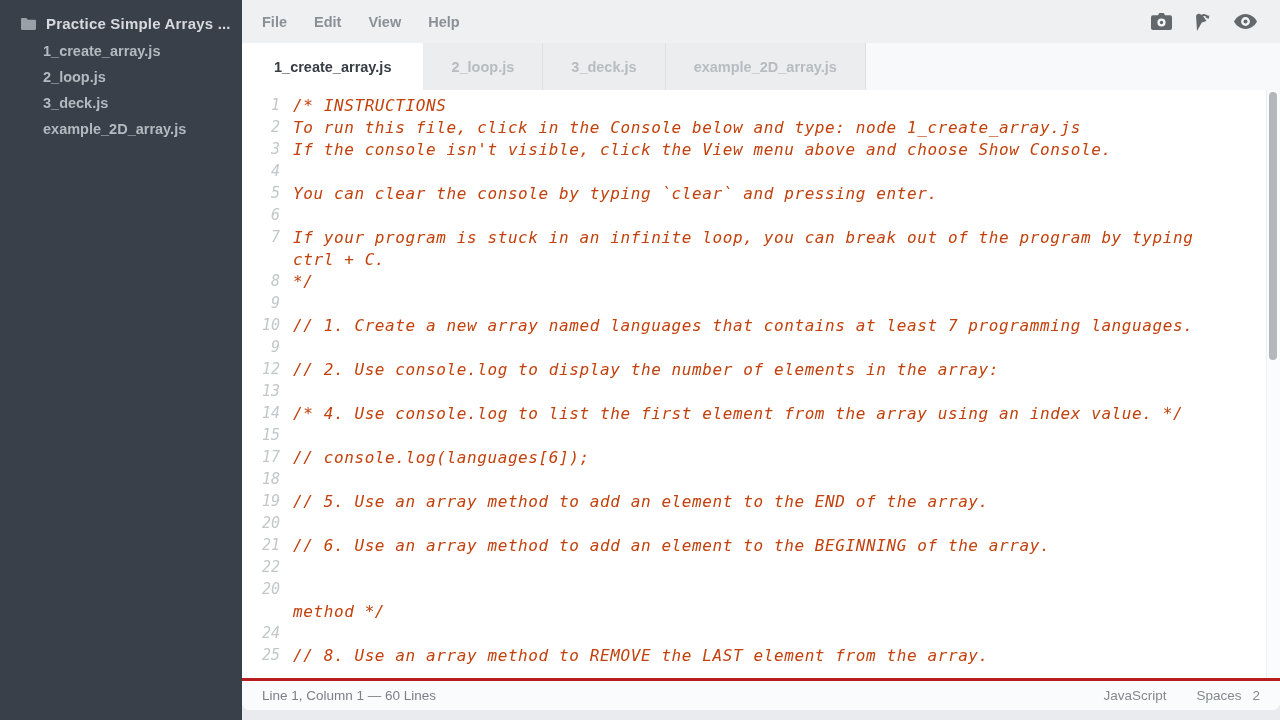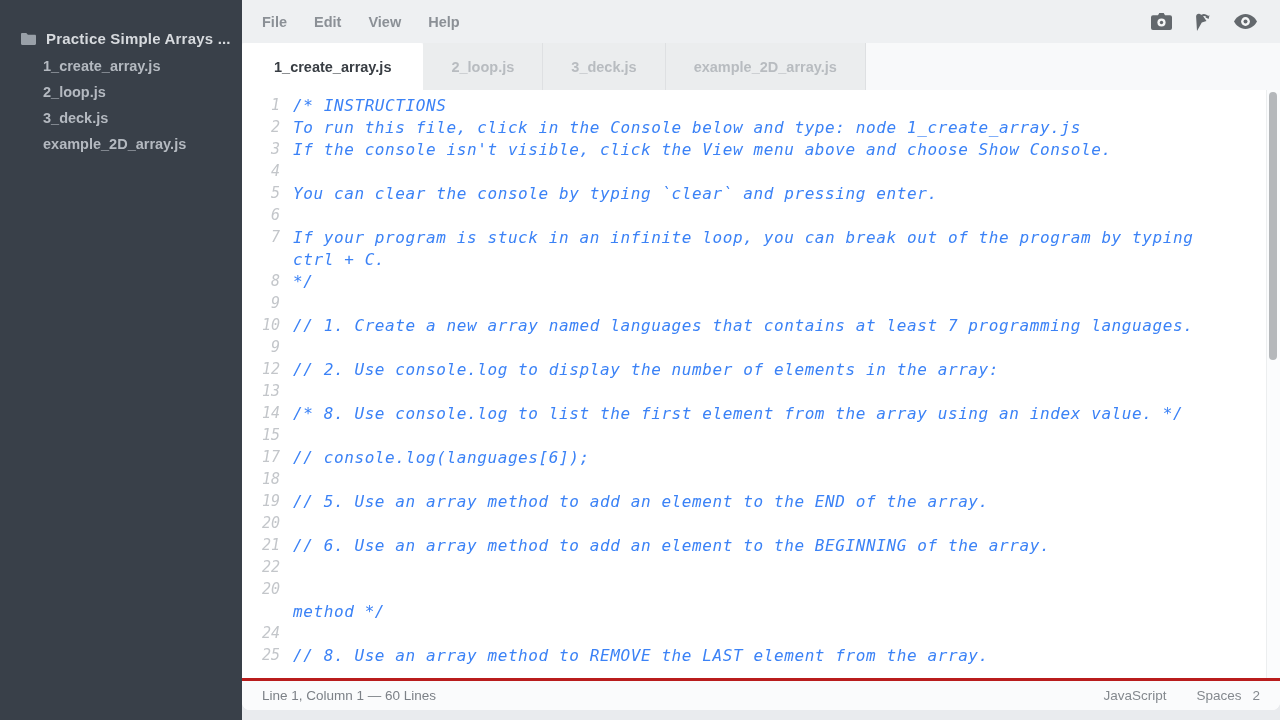--- a/index.html
+++ b/index.html
@@ -1,20 +1,20 @@
 <!DOCTYPE html>
 <html><head>
 <meta charset="utf-8">
 <style>
   * { margin:0; padding:0; box-sizing:border-box; }
   html,body { width:1280px; height:720px; overflow:hidden; }
   body { font-family:"Liberation Sans", sans-serif; background:#e9ebee; display:flex; }
 
   
-  .sidebar { width:242px; flex-shrink:0; background:#394049; padding-top:25px; }
+  .sidebar { width:242px; flex-shrink:0; background:#394049; padding-top:10px; }
   .side-header { display:flex; align-items:center; padding-left:20px; height:26px; margin-bottom:2px; cursor:pointer; }
   .side-header-label { color:#d7dade; font-size:15px; font-weight:700; margin-left:10px; letter-spacing:.2px; }
   .side-file { color:#b4b9c0; font-size:14.5px; font-weight:600; padding-left:43px; height:26px; line-height:26px; cursor:pointer; }
 
   
   .main { flex:1; min-width:0; display:flex; flex-direction:column; }
 
   .menubar { height:43px; flex-shrink:0; background:#eef0f2; display:flex; align-items:center; padding-left:20px; }
   .menu-item { color:#8b9096; font-size:14.5px; font-weight:600; margin-right:27px; cursor:pointer; }
   .menubar-icons { margin-left:auto; display:flex; align-items:center; gap:20px; padding-right:22px; }
@@ -27,21 +27,21 @@
                 border-radius:3px 3px 0 0; padding:0 32px; }
 
   .panel { flex:1; min-height:0; background:#ffffff; border-radius:0 0 8px 8px;
            display:flex; flex-direction:column; overflow:hidden; }
 
   .code-area { flex:1; min-height:0; position:relative; overflow:hidden; padding-top:6px; }
   .code-row  { display:flex; height:22px; line-height:22px; white-space:pre; }
   .line-num  { width:38px; flex-shrink:0; text-align:right;
                font:italic 15px "DejaVu Sans Mono", monospace; color:#c3c6ca; }
   .line-text { margin-left:13px; font:italic 16px "DejaVu Sans Mono", monospace;
-               letter-spacing:.6px; color:#3b82f6; }
+               letter-spacing:.6px; color:#c2410c; }
 
   .sb-track { position:absolute; top:0; right:0; width:14px; height:100%;
               background:#fbfcfd; border-left:1px solid #eceeef; }
   .sb-thumb { position:absolute; top:2px; right:3px; width:8px; height:268px;
               background:#b5b8bb; border-radius:4px; cursor:pointer; }
 
   .statusbar { height:32px; flex-shrink:0; background:#fafbfc; border-top:3px solid #b91c1c;
                display:flex; align-items:center; padding:0 20px; }
   .status-left { color:#7c8187; font-size:13.5px; }
   .status-right { margin-left:auto; display:flex; align-items:center; gap:30px;
@@ -120,21 +120,21 @@
           <div class="code-row"><span class="line-num">5</span><span class="line-text">You can clear the console by typing `clear` and pressing enter.</span></div>
           <div class="code-row"><span class="line-num">6</span><span class="line-text"></span></div>
           <div class="code-row"><span class="line-num">7</span><span class="line-text">If your program is stuck in an infinite loop, you can break out of the program by typing</span></div>
           <div class="code-row"><span class="line-num"></span><span class="line-text">ctrl + C.</span></div>
           <div class="code-row"><span class="line-num">8</span><span class="line-text">*/</span></div>
           <div class="code-row"><span class="line-num">9</span><span class="line-text"></span></div>
           <div class="code-row"><span class="line-num">10</span><span class="line-text">// 1. Create a new array named languages that contains at least 7 programming languages.</span></div>
           <div class="code-row"><span class="line-num">9</span><span class="line-text"></span></div>
           <div class="code-row"><span class="line-num">12</span><span class="line-text">// 2. Use console.log to display the number of elements in the array:</span></div>
           <div class="code-row"><span class="line-num">13</span><span class="line-text"></span></div>
-          <div class="code-row"><span class="line-num">14</span><span class="line-text">/* 8. Use console.log to list the first element from the array using an index value. */</span></div>
+          <div class="code-row"><span class="line-num">14</span><span class="line-text">/* 4. Use console.log to list the first element from the array using an index value. */</span></div>
           <div class="code-row"><span class="line-num">15</span><span class="line-text"></span></div>
           <div class="code-row"><span class="line-num">17</span><span class="line-text">// console.log(languages[6]);</span></div>
           <div class="code-row"><span class="line-num">18</span><span class="line-text"></span></div>
           <div class="code-row"><span class="line-num">19</span><span class="line-text">// 5. Use an array method to add an element to the END of the array.</span></div>
           <div class="code-row"><span class="line-num">20</span><span class="line-text"></span></div>
           <div class="code-row"><span class="line-num">21</span><span class="line-text">// 6. Use an array method to add an element to the BEGINNING of the array.</span></div>
           <div class="code-row"><span class="line-num">22</span><span class="line-text"></span></div>
           <div class="code-row"><span class="line-num">20</span></div>
           <div class="code-row"><span class="line-num"></span><span class="line-text">method */</span></div>
           <div class="code-row"><span class="line-num">24</span><span class="line-text"></span></div>

